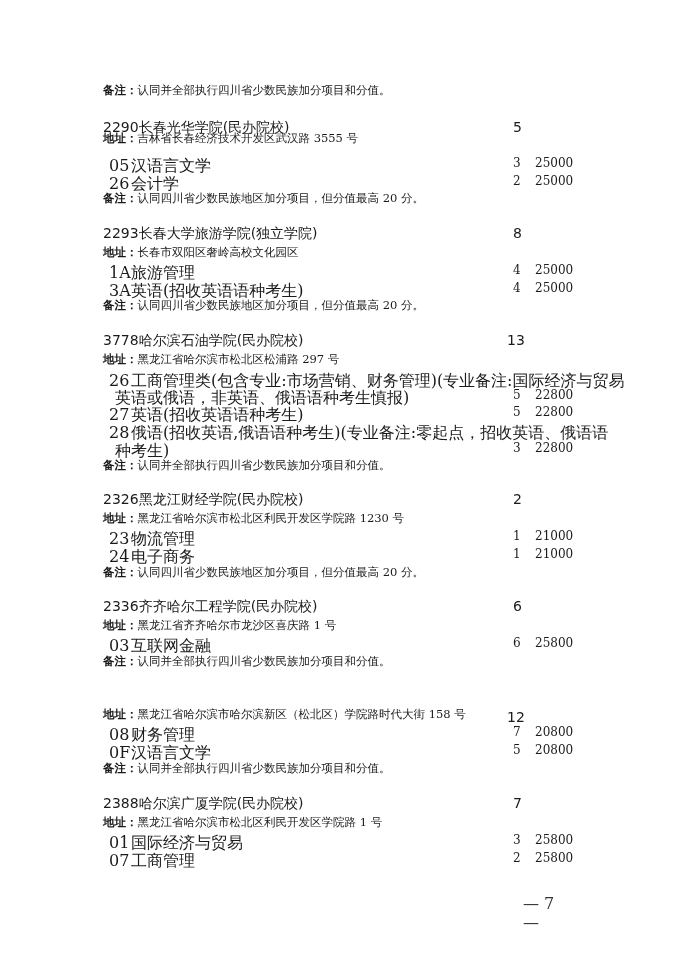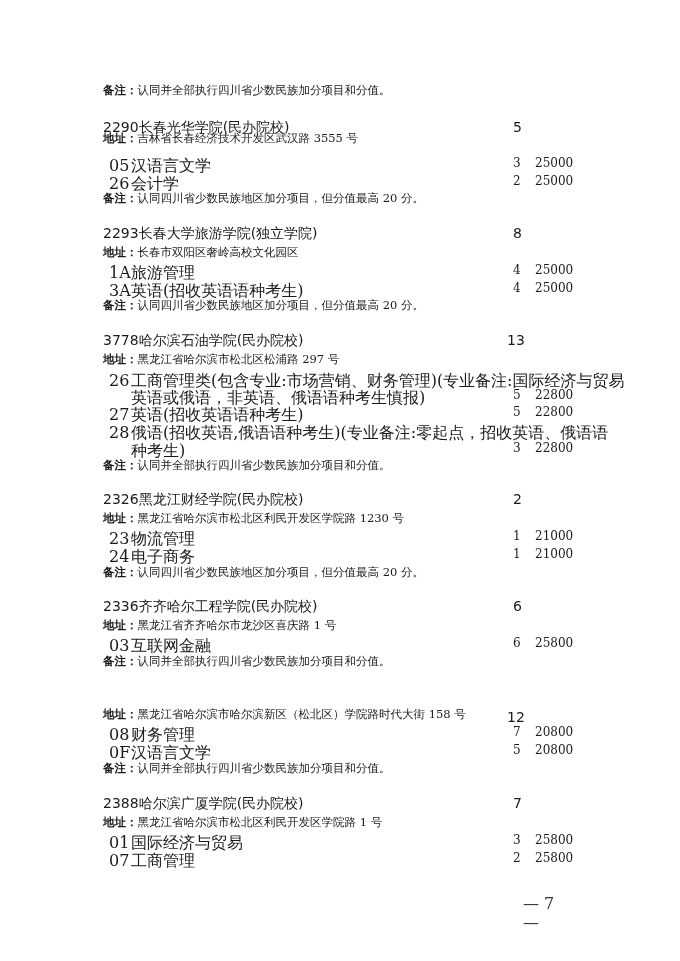--- a/index.html
+++ b/index.html
@@ -8,21 +8,21 @@
   .line { position: absolute; left: 103px; white-space: nowrap; }
   .note { font-family: "DejaVu Serif", serif; font-size: 11.5px; }
   .note .lbl { font-family: "DejaVu Sans", sans-serif; font-weight: bold; }
   .hdr { font-family: "DejaVu Sans", sans-serif; font-size: 14px; }
   .hdr .code { }
   .hdr-count { position: absolute; left: 513px; font-family: "DejaVu Sans", sans-serif; font-size: 14px; }
   .addr { font-family: "DejaVu Serif", serif; font-size: 11.5px; }
   .addr .lbl { font-family: "DejaVu Sans", sans-serif; font-weight: bold; }
   .item { font-family: "DejaVu Serif", serif; font-size: 16px; left: 109px; }
   .item .code { display: inline-block; width: 22px; }
-  .cont { left: 131px; }
+  .cont { left: 115px; }
   .num { position: absolute; font-family: "DejaVu Serif", serif; font-size: 12px; }
   .cnt { left: 513px; }
   .fee { left: 535px; }
   .pageno { position: absolute; left: 523px; top: 894px; font-family: "DejaVu Serif", serif; font-size: 16px; color: #333; }
 </style>
 </head>
 <body>
 
 <div class="page">
 

